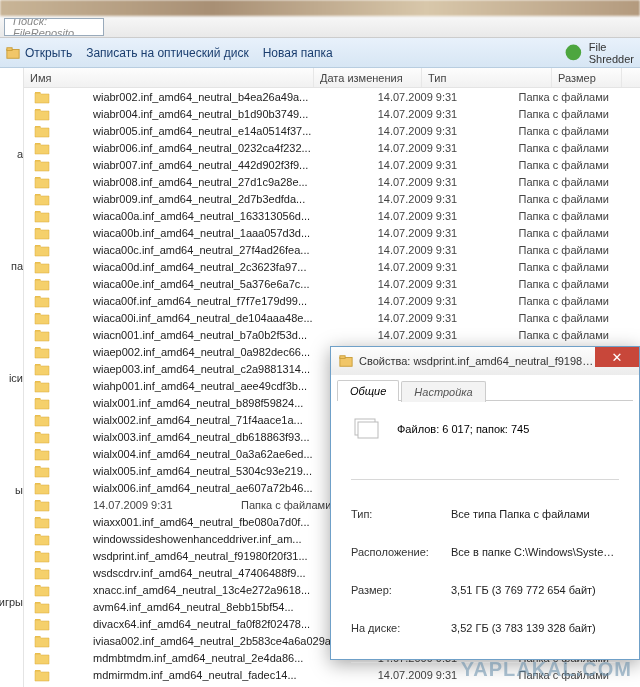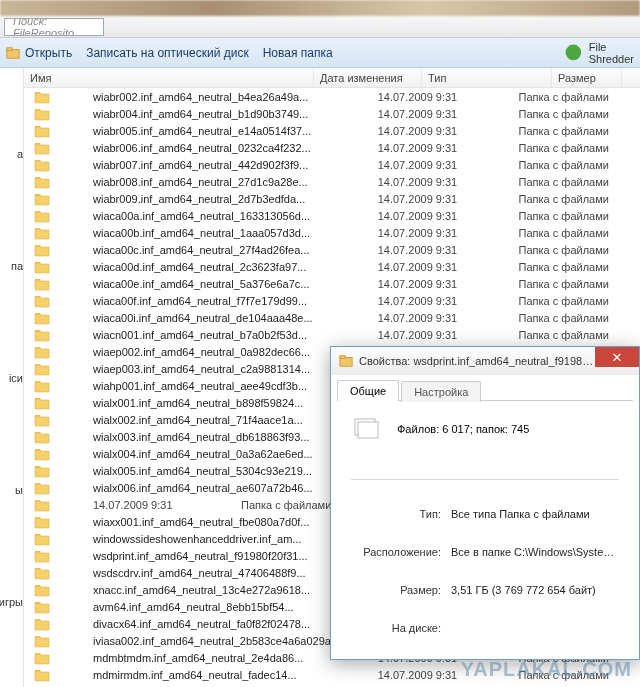--- a/index.html
+++ b/index.html
@@ -38,26 +38,26 @@
   .col-date { width:108px; }
   .col-type { width:130px; }
   .col-size { width:70px; }
 
   
   .props { position:absolute; left:330px; top:346px; width:310px; height:314px; background:#fff; border:1px solid #6fa0c8; box-shadow:0 4px 18px rgba(0,0,0,0.35); font-size:11px; }
   .props-title { height:28px; background:linear-gradient(#fdfdfd,#ececec); display:flex; align-items:center; padding-left:8px; color:#333; font-size:11px; }
   .props-title .ic { width:14px; height:14px; margin-right:6px; }
   .props-title .t { flex:1; white-space:nowrap; overflow:hidden; text-overflow:ellipsis; }
   .closebtn { width:44px; height:20px; background:#c8473a; color:#fff; display:flex; align-items:center; justify-content:center; font-size:13px; align-self:flex-start; margin-top:0; }
-  .tabs { display:flex; border-bottom:1px solid #ccc; margin:4px 6px 0 6px; }
+  .tabs { display:flex; border-bottom:1px solid #ccc; margin:4px 6px 0 6px;font-style:italic; }
   .tab { padding:4px 12px; border:1px solid #ccc; border-bottom:none; background:#fff; margin-right:2px; font-size:11px; border-radius:2px 2px 0 0; position:relative; top:1px; }
   .tab.inactive { background:#f3f3f3; color:#555; top:2px; }
   .props-body { padding:12px 20px; display:flex; flex-direction:column; gap:26px; }
   .props-row { display:flex; gap:10px; }
-  .props-row .lbl { width:90px; color:#333;text-align:right; }
+  .props-row .lbl { width:90px; color:#333; }
   .props-row .val { flex:1; color:#222; }
   .iconrow { display:flex; align-items:center; gap:14px; margin-bottom:6px; }
   .iconrow .bigic { width:32px; height:32px; }
   .sep { height:1px; background:#d8d8d8; margin:2px 0; }
   .chk { width:13px; height:13px; border:1px solid #888; display:inline-block; margin-right:6px; vertical-align:middle; }
   .btn { border:1px solid #999; background:linear-gradient(#fdfdfd,#e7e7e7); padding:3px 10px; border-radius:3px; font-size:11px; cursor:pointer; }
 
   .watermark { position:absolute; right:8px; bottom:6px; color:rgba(100,140,170,0.55); font-size:20px; font-family:Liberation Sans, sans-serif; font-weight:bold; letter-spacing:1px; pointer-events:none; }
 </style>
 </head>
@@ -539,20 +539,21 @@
     <div class="props-row">
         <span class="lbl">Расположение:</span>
         <span class="val" style="white-space:nowrap;overflow:hidden;text-overflow:ellipsis;">Все в папке C:\Windows\System32\DriverStore\F</span>
       </div>
     <div class="props-row">
         <span class="lbl">Размер:</span>
         <span class="val">3,51 ГБ (3 769 772 654 байт)</span>
       </div>
     <div class="props-row">
         <span class="lbl">На диске:</span>
+        <span class="val">3,52 ГБ (3 783 139 328 байт)</span>
       </div>
     <div class="sep"></div>
     <div class="props-row" style="align-items:center;">
       <span class="lbl">Атрибуты:</span>
       <span class="val">
         <span class="chk"></span><span>Только чтение</span>
       </span>
       <span class="btn">Другие...</span>
     </div>
     <div class="props-row">

